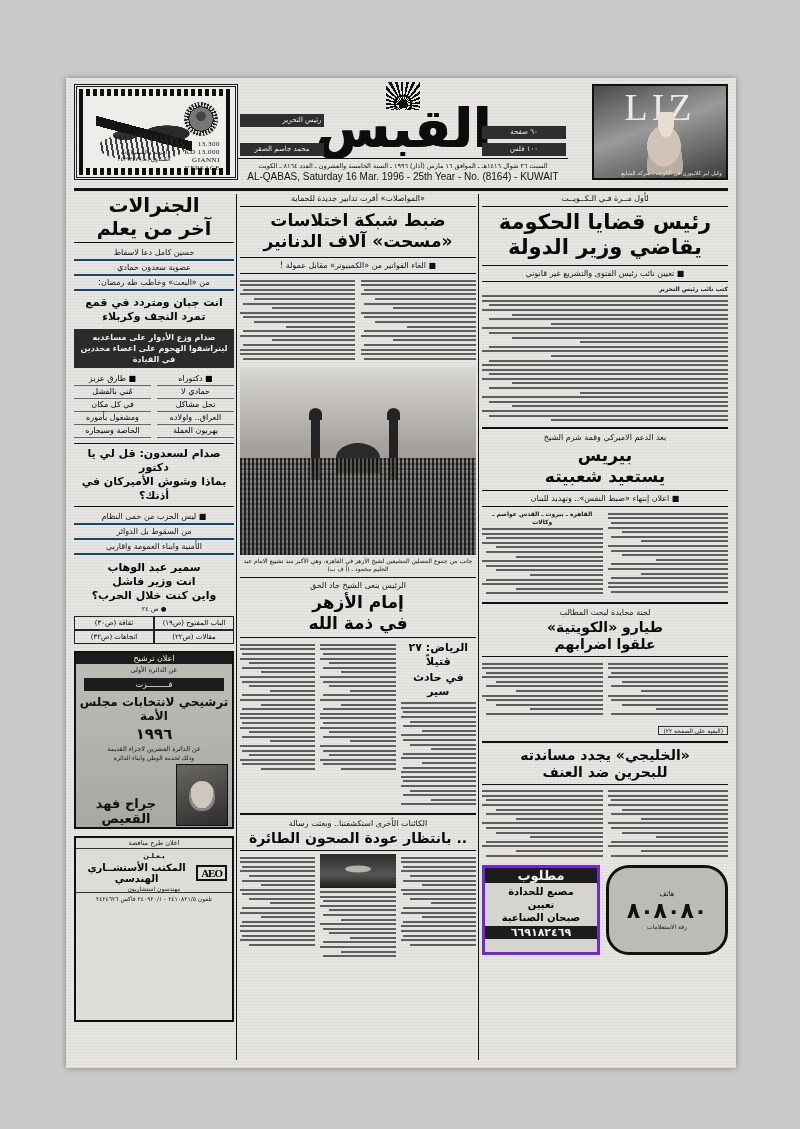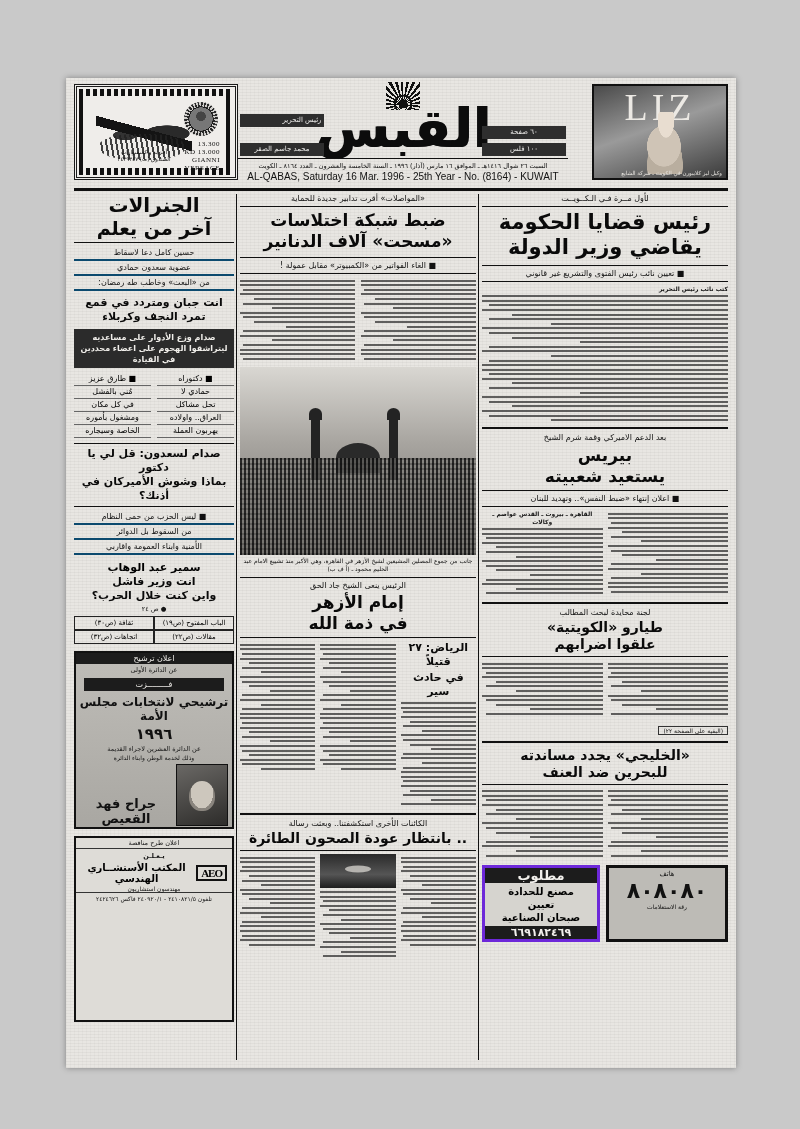--- a/index.html
+++ b/index.html
@@ -472,21 +472,21 @@
                 <i></i>
                 <i></i>
                 <i></i>
                 <i></i>
               </div>
             </div>
         </div>
 
         
         <div style="display:flex; gap:6px; margin-top:6px;">
-          <div class="hotline" style="flex:1; padding:2px 2px;">
+          <div class="hotline" style="flex:1; padding:22px 2px;border-radius:23px;">
             <div style="font-size:7px; font-weight:normal;">هاتف</div>
             <div>٨٠٨٠٨٠</div>
             <div style="font-size:6px; font-weight:normal;">رقة الاستعلامات</div>
           </div>
           <div class="wanted" style="flex:1;">
             <div class="hdr">مطلوب</div>
             <div class="body">
               <div>مصنع للحدادة</div>
               <div>تعيين</div>
               <div>صبحان الصناعية</div>

